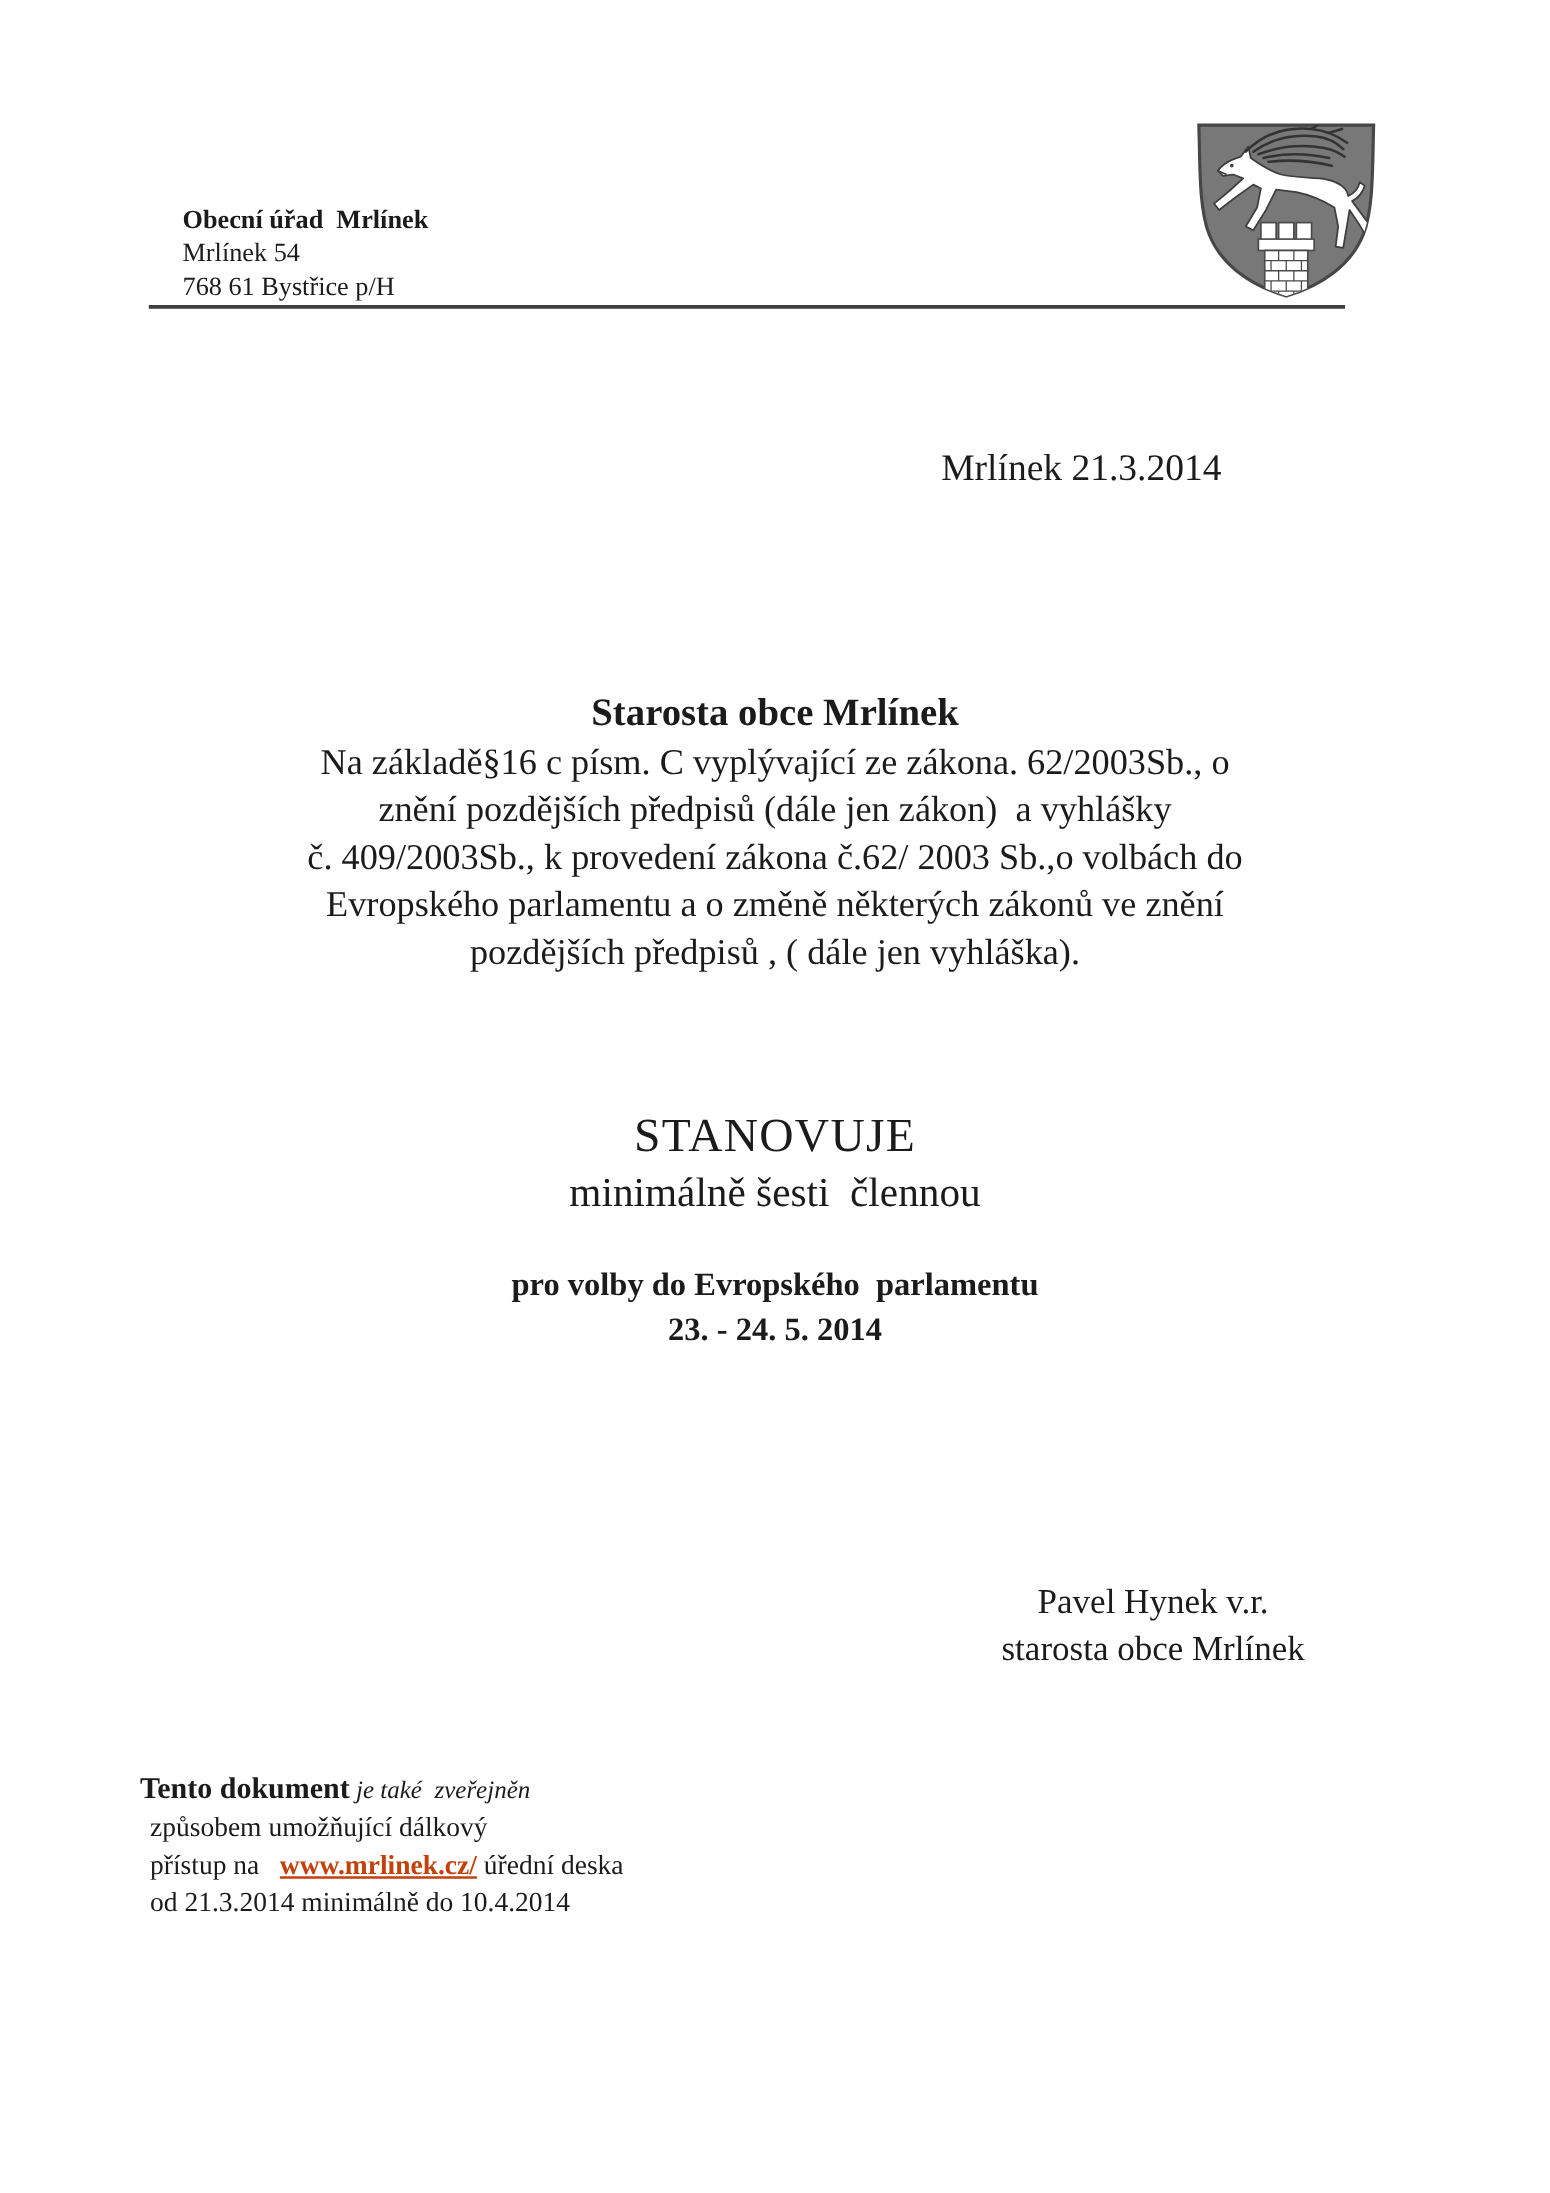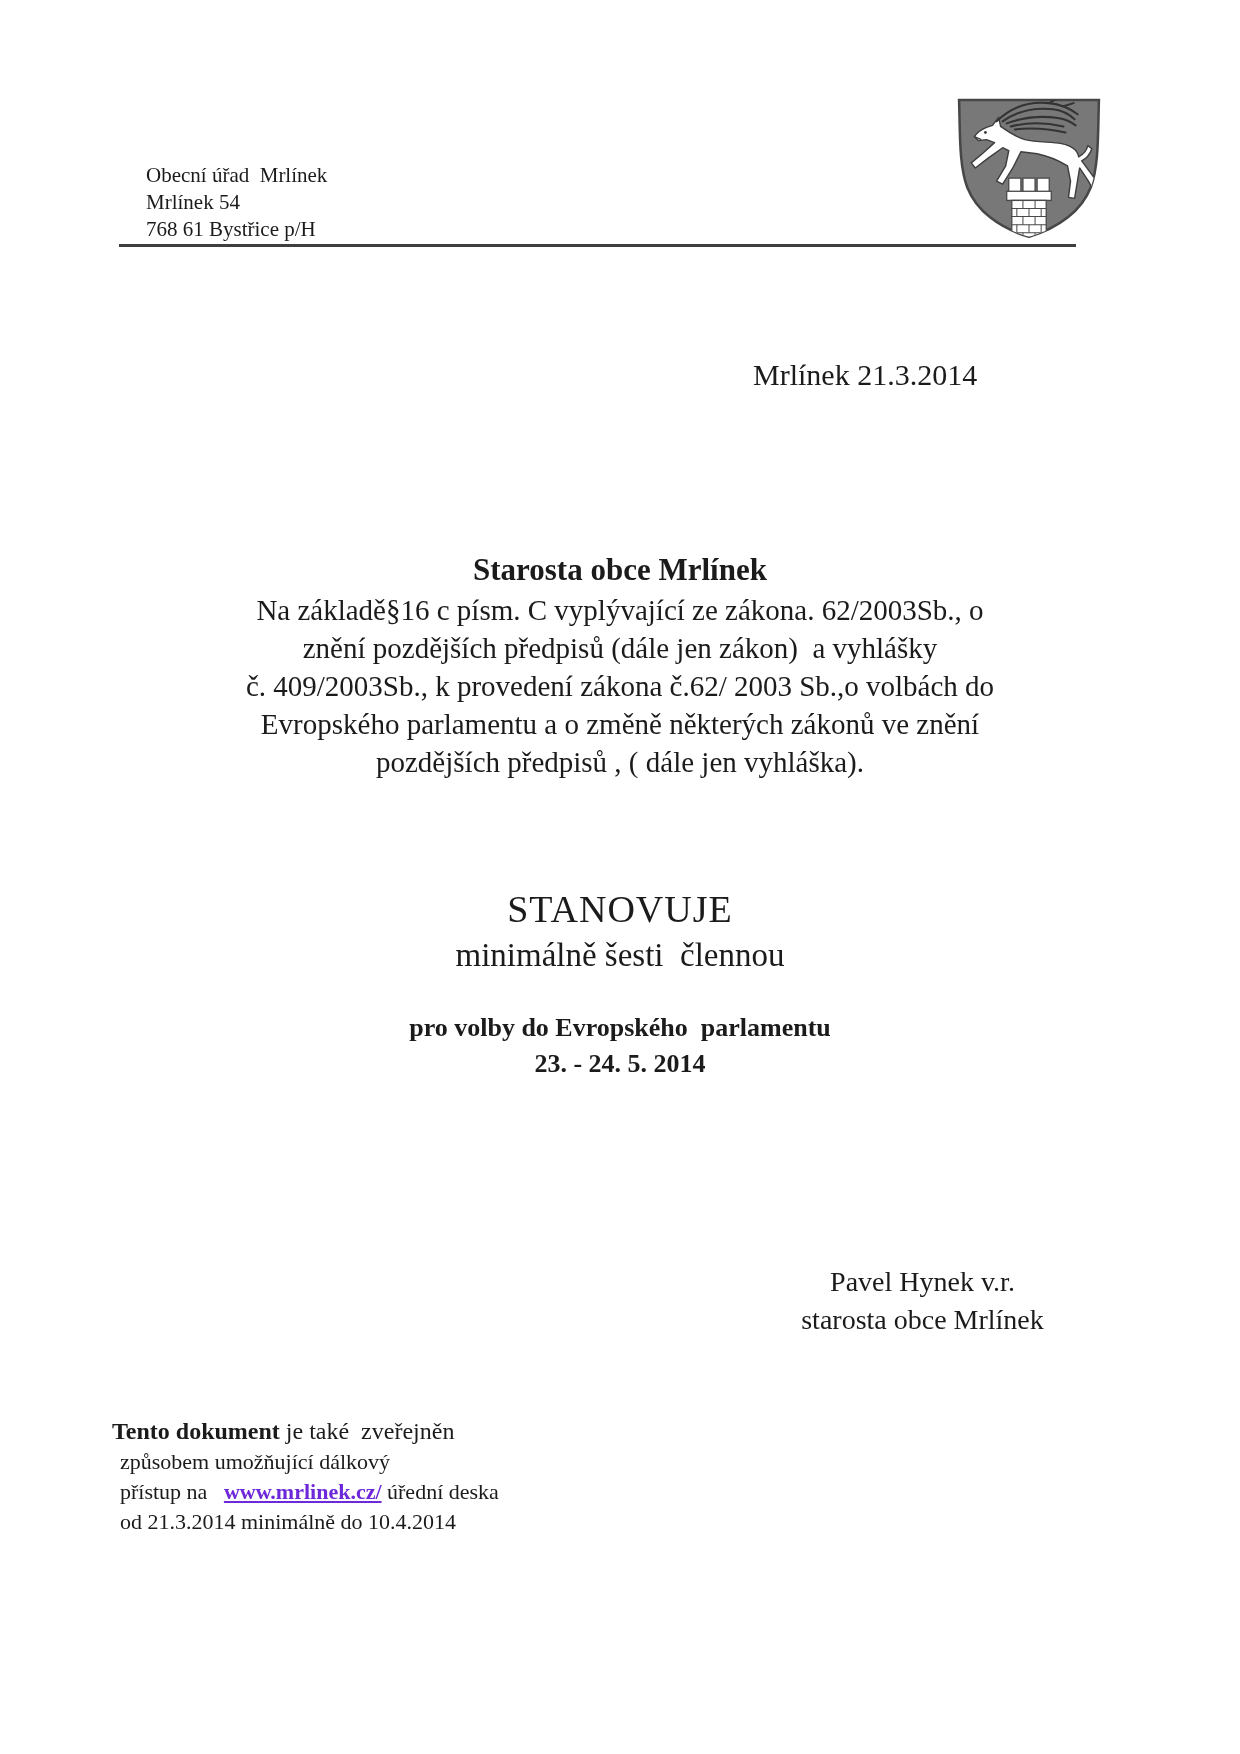--- a/index.html
+++ b/index.html
@@ -10,21 +10,21 @@
     font-family:"Liberation Serif","DejaVu Serif",serif;
     color:#1b1b1b;
     overflow:hidden;
     margin:0 auto;
   }
   .pre{white-space:pre;}
   .abs{position:absolute;}
 
   
   .letterhead{left:146px;top:162px;font-size:21px;line-height:27px;}
-  .letterhead .office{font-weight:normal;}
+  .letterhead .office{font-weight:bold;}
 
   
   .coat{left:952px;top:95px;width:154px;height:150px;}
 
   
   .rule{left:119px;top:244px;width:957px;height:3px;background:#3f3f3f;}
 
   
   .date-line{left:753px;top:356px;font-size:30px;line-height:38px;}
 
@@ -37,21 +37,21 @@
   .commission{top:1010px;font-size:26px;font-weight:bold;line-height:36px;}
 
   
   .signature{left:700px;top:1247px;width:445px;text-align:center;font-size:28px;line-height:38px;margin-top:16px;}
 
   
   .footer{left:112px;top:1416px;font-size:22px;line-height:30px;}
   .footer .row{white-space:pre;}
   .footer .row+.row{padding-left:8px;}
   .footer .intro-bold{font-weight:bold;font-size:24px;}
-  .footer .intro-rest{font-size:24px;}
+  .footer .intro-rest{font-size:20px;font-style:italic;}
   .footer .weblink{font-weight:bold;text-decoration:underline;cursor:pointer;}
   .footer .row4{font-weight:normal;}
 </style>
 </head>
 <body>
 
 <div class="page">
 
   <div class="abs letterhead">
     <div class="office pre">Obecní úřad  Mrlínek</div>
@@ -130,17 +130,17 @@
   </div>
 
   <div class="abs signature">
     <div class="pre">Pavel Hynek v.r.</div>
     <div class="pre">starosta obce Mrlínek</div>
   </div>
 
   <div class="abs footer">
     <div class="row"><span class="intro-bold">Tento dokument</span><span class="intro-rest"> je také  zveřejněn</span></div>
     <div class="row">způsobem umožňující dálkový</div>
-    <div class="row"><span>přístup na   </span><a class="weblink" href="www.mrlinek.cz/" style="color: #6d28d9;">www.mrlinek.cz/</a><span> úřední deska</span></div>
+    <div class="row"><span>přístup na   </span><a class="weblink" href="www.mrlinek.cz/" style="color: #c2410c;">www.mrlinek.cz/</a><span> úřední deska</span></div>
     <div class="row row4">od 21.3.2014 minimálně do 10.4.2014</div>
   </div>
 
 </div>
 
 </body></html>

